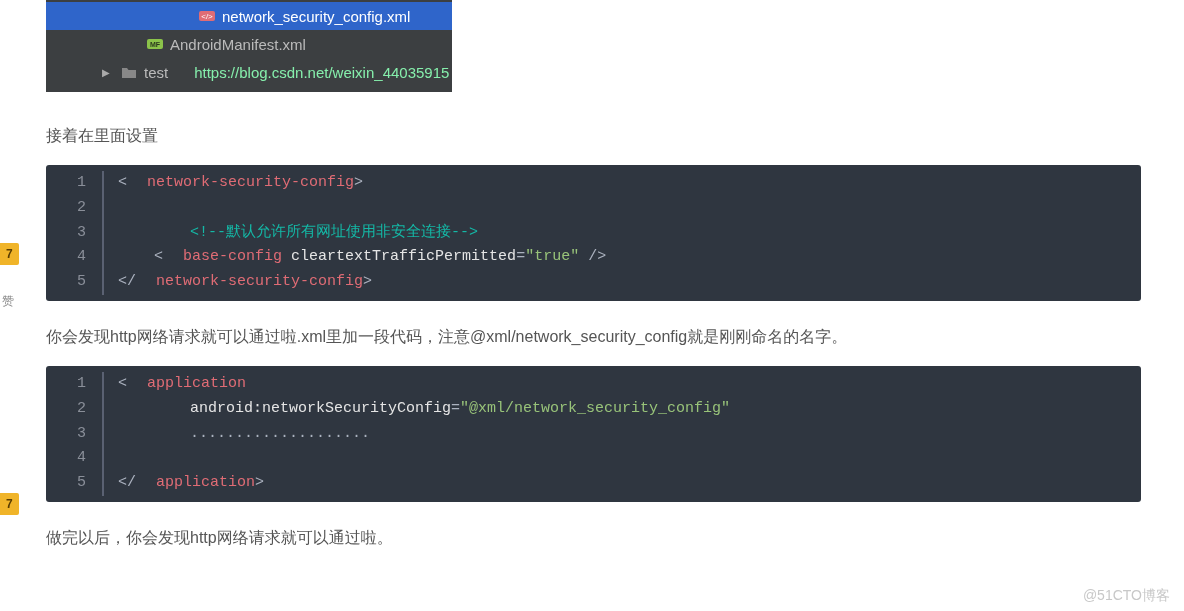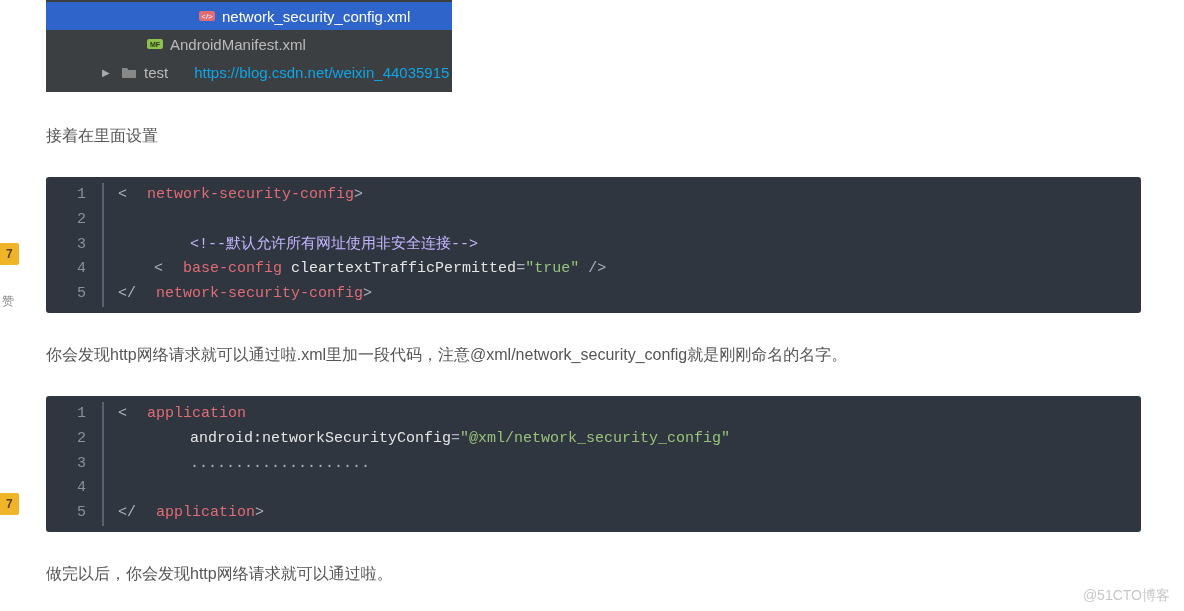--- a/index.html
+++ b/index.html
@@ -41,27 +41,27 @@
   }
   .ide-icon {
     display: inline-flex;
     align-items: center;
     justify-content: center;
     width: 18px;
     height: 16px;
   }
   .ide-indent-1 { padding-left: 100px; }
   .ide-indent-2 { padding-left: 152px; }
-  .ide-url { color: #0ea5e9; font-size: 15px; margin-left: 20px; text-align: right; }
+  .ide-url { color: #86efac; font-size: 15px; margin-left: 20px; text-align: right; }
   .tri { color: #aaa; font-size: 10px; width: 12px; display: inline-block; }
 
   .para {
     font-size: 16px;
     color: #555;
-    margin: 28px 0;
+    margin: 16px 0;
     line-height: 1.7;
   }
 
   
   .codeblock {
     background: #2f3640;
     border-radius: 3px;
     width: 1095px;
     margin: 14px 0 22px 0;
     font-family: Consolas, "Courier New", monospace;
@@ -83,21 +83,21 @@
     white-space: pre;
     color: #ccc;
   }
   .codeblock .pad-top { height: 6px; }
   .codeblock .pad-bot { height: 6px; }
 
   .tok-tag { color: #e06c75; margin-left: 20px; }
   .tok-attr { color: #e5e5e5; margin-top: 44px; }
   .tok-str { color: #98c379; }
   .tok-punct { color: #abb2bf; }
-  .tok-comment { color: #c4b5fd; }
+  .tok-comment { color: #14b8a6; }
 
   
   .share-badge {
     position: absolute;
     left: 0;
     background: #f0b429;
     color: #5a3d00;
     font-size: 12px;
     font-weight: 600;
     padding: 4px 6px;

